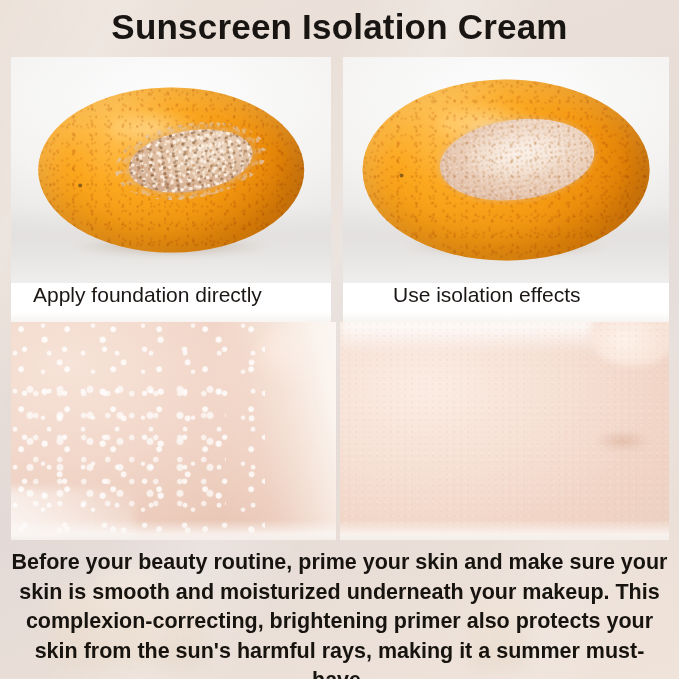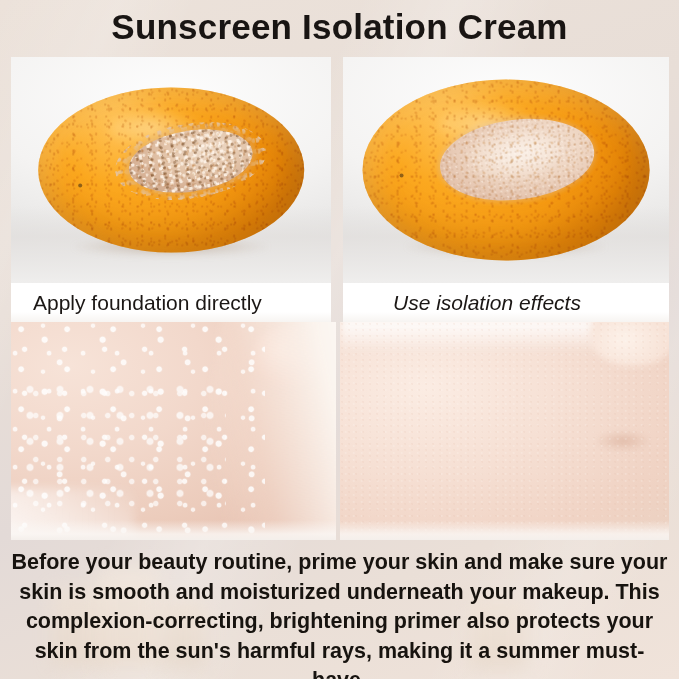--- a/index.html
+++ b/index.html
@@ -150,29 +150,29 @@
       radial-gradient(circle at 40% 40%, rgba(196,158,128,.30) 0 .8px, transparent 1.1px),
       radial-gradient(circle at 70% 62%, rgba(255,248,240,.45) 0 .8px, transparent 1.1px);
     background-size:5px 5px,6px 6px;
     opacity:.8;
   }
 
   
   .caption{
     position:absolute;height:40px;
     background:linear-gradient(180deg,#ffffff 0%,#ffffff 72%,#f6f3f0 100%);
-    display:flex;align-items:center;
+    display:flex;
   }
   .caption-left{left:11px;top:283px;width:320px;}
   .caption-right{left:343px;top:283px;width:326px;}
   .caption span{
     font-size:21px;color:#1b1715;line-height:24px;white-space:nowrap;
   }
   .caption-left span{padding-left:22px;}
-  .caption-right span{padding-left:50px;font-style:italic;}
+  .caption-right span{padding-left:50px;}
 
   
   .skin-base{position:absolute;inset:0;}
   .skin-bl{
     background:
       radial-gradient(120% 120% at 18% 20%, #f7e3d8 0%, #f2d8cb 34%, #ecccbc 62%, #e5bfae 86%, #dfb4a3 100%);
   }
   .skin-bl .hand-edge{
     position:absolute;right:-6%;top:-12%;width:46%;height:128%;
     background:linear-gradient(250deg, #fdfcfb 0%, #fbf4ee 26%, rgba(247,226,214,.35) 60%, rgba(247,226,214,0) 82%);

